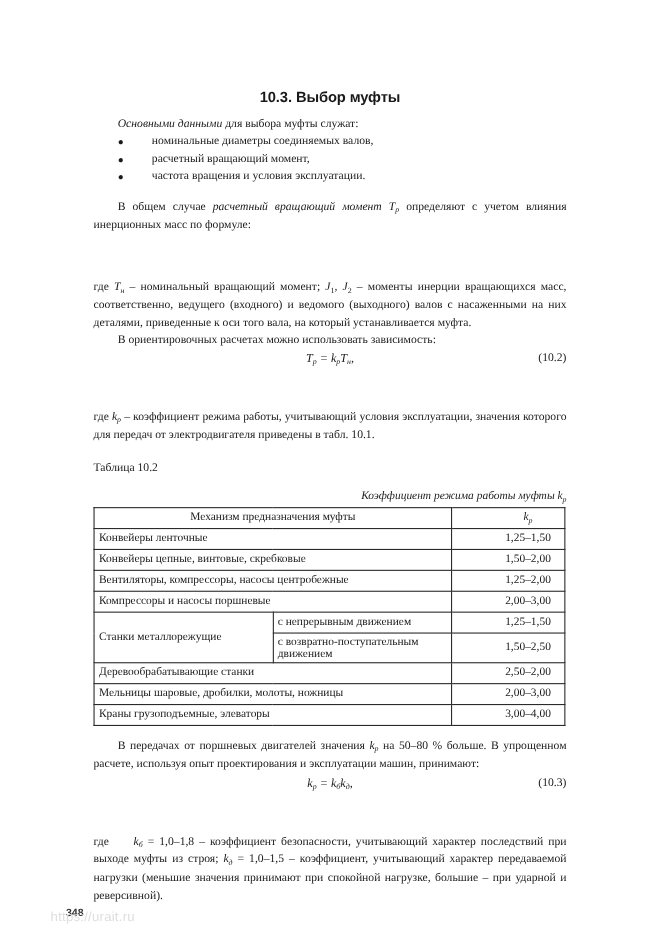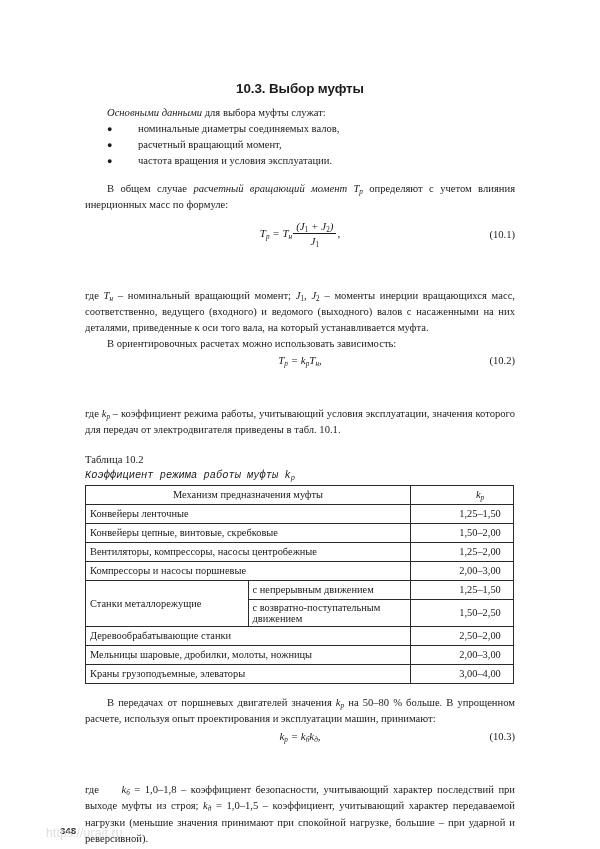--- a/index.html
+++ b/index.html
@@ -124,25 +124,24 @@
   }
   .f103 {
     margin: 3px 0 3px 0;
   }
   .tbl-label {
     text-align: left;
     font-size: 10.6px;
     margin-top: 16px;
   }
   .tbl-caption {
-    text-align: left;
+    text-align: right;
     font-size: 10.4px;
     font-style: italic;
-    margin: 4px 0 4px 0;
-    font-family: Liberation Mono, monospace;
+    margin: 15px 0 4px 0;
   }
   table.kp {
     border-collapse: collapse;
     width: 429px;
     font-size: 10.4px;
     table-layout: fixed;
   }
   table.kp td, table.kp th {
     border: 1px solid #2b2b2b;
     padding: 1.5px 4px 2.5px 4px;
@@ -207,24 +206,20 @@
     <p class="indent"><i>Основными данными</i><span> для выбора муфты служат:</span></p>
 
     <ul class="bullets">
       <li><span class="bullet">●</span><span>номинальные диаметры соединяемых валов,</span></li>
       <li><span class="bullet">●</span><span>расчетный вращающий момент,</span></li>
       <li><span class="bullet">●</span><span>частота вращения и условия эксплуатации.</span></li>
     </ul>
 
     <p class="indent p-gap"><span>В общем случае </span><i>расчетный вращающий момент</i> <span class="math">T<sub class="it">р</sub></span><span> определяют с учетом влияния инерционных масс по формуле:</span></p>
 
-    <div class="formula-row f101">
-      <span class="math">T<sub class="it">р</sub> = <i>T</i><sub class="it">н</sub><span class="frac"><span class="top">(<i>J</i><sub>1</sub> + <i>J</i><sub>2</sub>)</span><span class="bot"><i>J</i><sub>1</sub></span></span>,</span>
-      <span class="num">(10.1)</span>
-    </div>
 
     <p class="hang"><span>где </span><span class="math">T<sub class="it">н</sub></span><span> – номинальный вращающий момент; </span><span class="math">J<sub>1</sub>, J<sub>2</sub></span><span> – моменты инерции вращающихся масс, соответственно, ведущего (входного) и ведомого (выходного) валов с насаженными на них деталями, приведенные к оси того вала, на который устанавливается муфта.</span></p>
 
     <p class="indent">В ориентировочных расчетах можно использовать зависимость:</p>
 
     <div class="formula-row f102">
       <span class="math">T<sub class="it">р</sub> = <i>k</i><sub class="it">р</sub><i>T</i><sub class="it">н</sub>,</span>
       <span class="num">(10.2)</span>
     </div>
 

